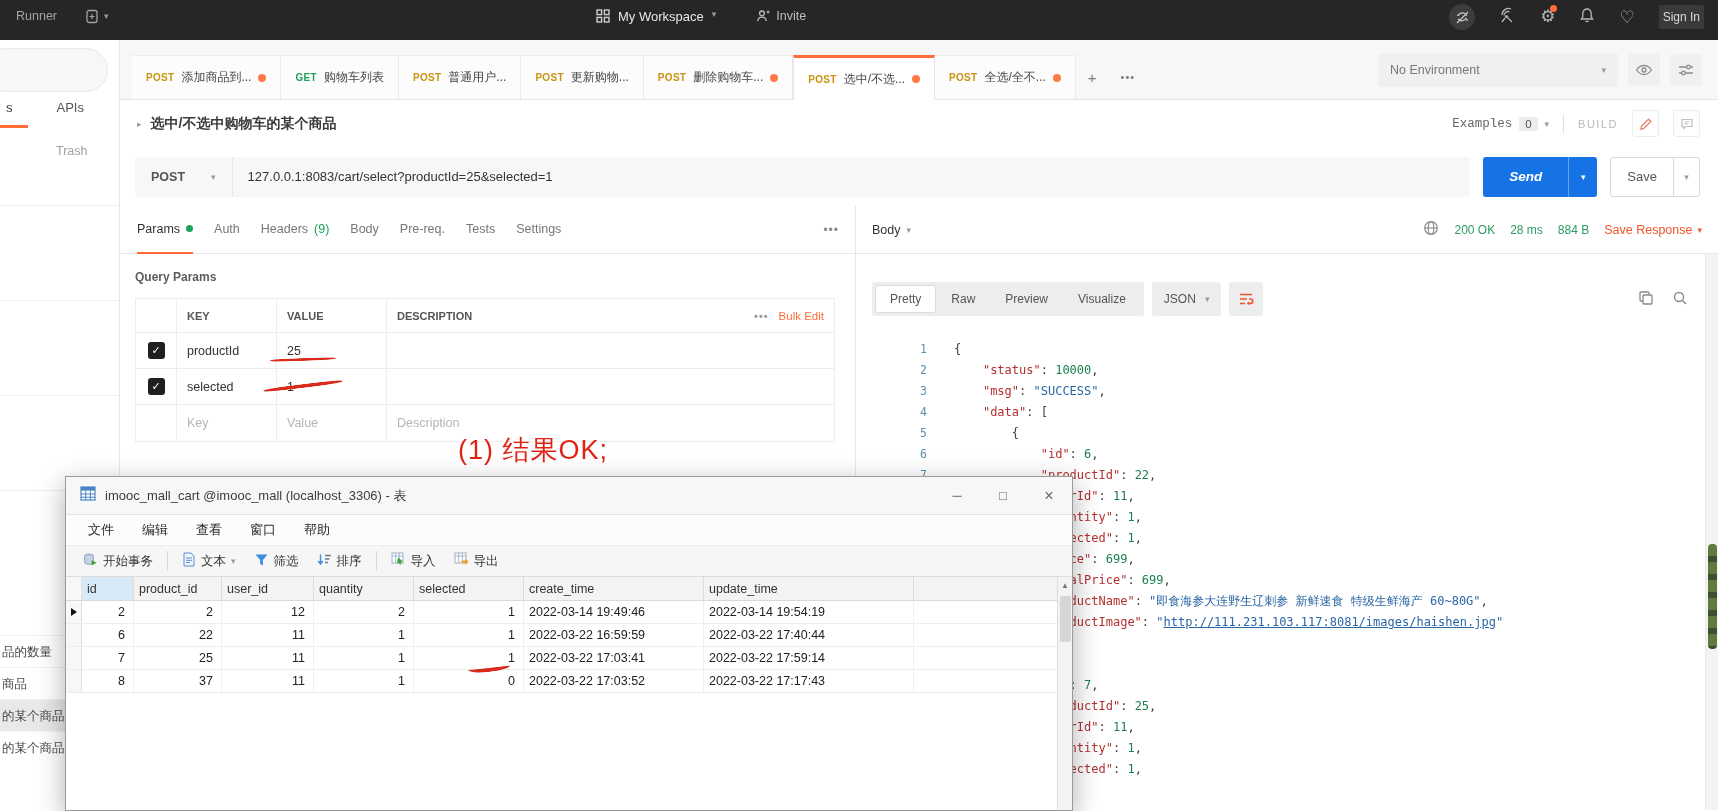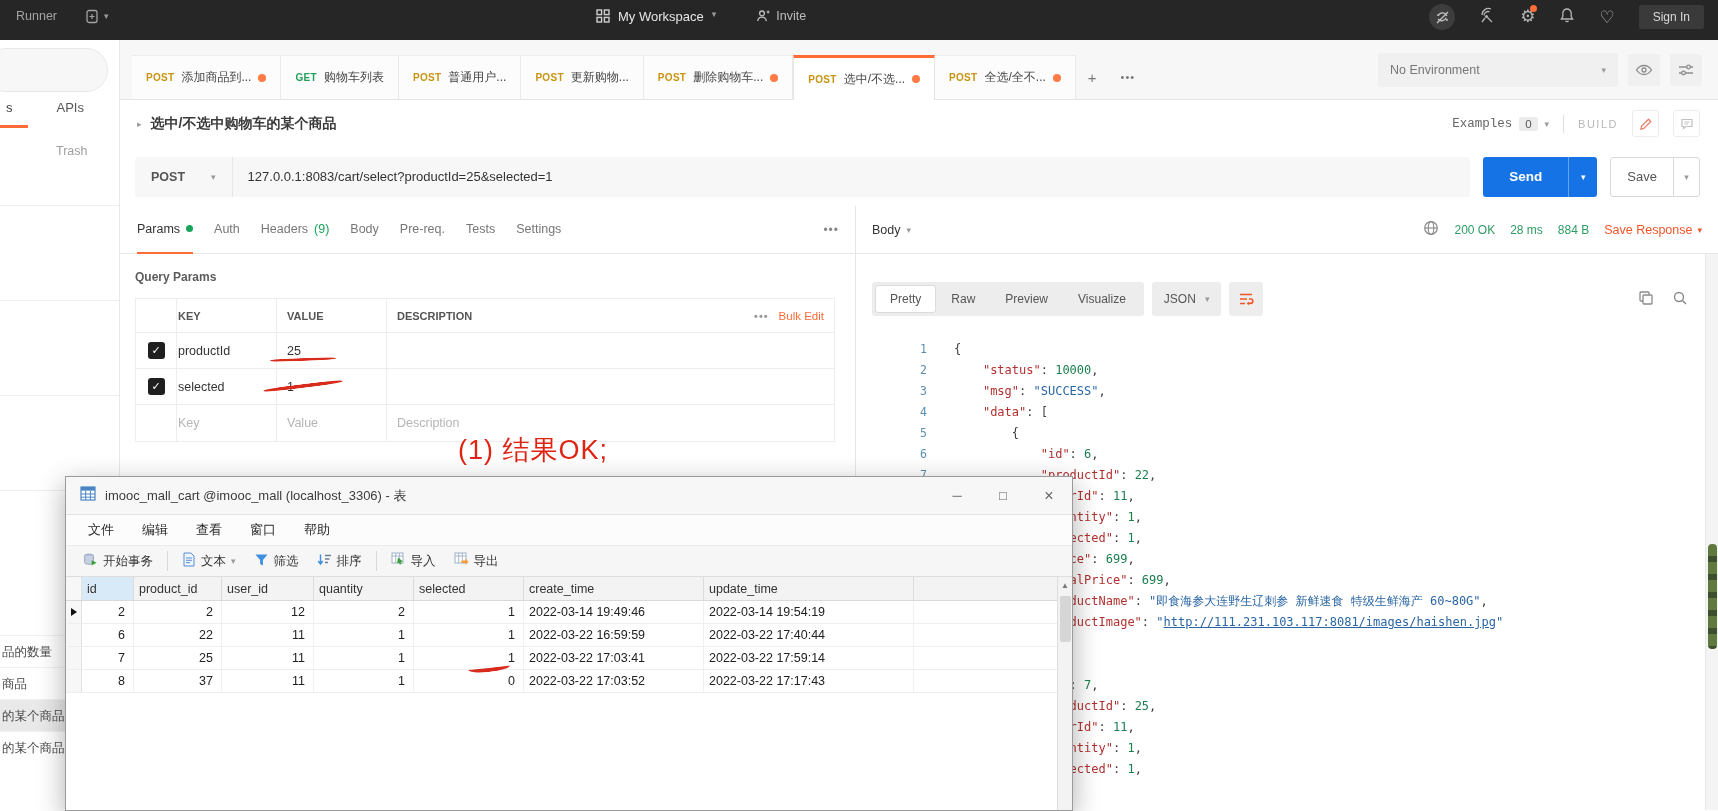--- a/index.html
+++ b/index.html
@@ -9,21 +9,21 @@
 
   
   .topbar { position:absolute; left:0; top:0; width:100%; height:40px; background:#262626; display:flex; align-items:flex-start; padding:4px 14px 0 16px; z-index:6; }
   .tb-left { display:flex; align-items:center; gap:28px; width:150px; height:24px; }
   .tb-runner { color:#a3a3a3; font-size:12.5px; }
   .tb-center { display:flex; align-items:center; gap:40px; margin-left:430px; height:24px; }
   .tb-ws { display:flex; align-items:flex-start; gap:8px; color:#e6e6e6; font-size:13px; }
   .tb-invite { display:flex; align-items:center; gap:6px; color:#bdbdbd; font-size:12.5px; }
   .tb-right { margin-left:auto; display:flex; align-items:center; gap:24px; height:26px; }
   .circle-ic { width:26px; height:26px; border-radius:50%; background:#3d3d3d; display:flex; align-items:center; justify-content:center; }
-  .signin { background:#3a3a3a; color:#d9d9d9; font-size:12px; padding:5px 14px; border-radius:2px; }
+  .signin { background:#3a3a3a; color:#d9d9d9; font-size:12px; padding:5px 4px; border-radius:2px; }
   .gear-wrap { position:relative; }
   .gear-dot { position:absolute; right:-2px; top:-3px; width:7px; height:7px; border-radius:50%; background:#ff6c37; }
   .uni-ic { color:#b5b5b5; font-size:17px; line-height:1; }
   .caret { color:#9a9a9a; font-size:9px; }
   .caret::after { content:"▾"; }
   .caret-r::after { content:"▸"; }
 
   
   .sidebar { position:absolute; left:0; top:40px; bottom:0; width:120px; background:#fff; border-right:1px solid #e8e8e8; z-index:2; }
   .sb-pill { position:absolute; left:-16px; top:8px; width:124px; height:44px; background:#f7f7f7; border:1px solid #e8e8e8; border-radius:22px; }
@@ -63,21 +63,21 @@
   .vsep { width:1px; height:18px; background:#e0e0e0; }
   .build-label { color:#b8b8b8; font-size:11px; letter-spacing:1.5px; }
   .icon-box { width:27px; height:27px; border:1px solid #ececec; border-radius:3px; display:flex; align-items:center; justify-content:center; }
 
   .url-row { height:59px; display:flex; align-items:center; padding:0 18px 0 15px; gap:13px; }
   .urlbar { flex:1; height:40px; background:#f7f7f7; border-radius:3px; display:flex; align-items:center; }
   .method-zone { display:flex; align-items:center; gap:26px; padding:0 16px; }
   .method-txt { font-size:12.5px; font-weight:bold; color:#555; }
   .url-div { width:1px; height:40px; background:#e7e7e7; }
   .url-text { font-size:13px; color:#333; padding-left:15px; }
-  .send-btn { height:40px; display:flex; border-radius:3px; overflow:hidden; }
+  .send-btn { height:40px; display:flex; border-radius:3px; overflow:hidden;font-style:italic; }
   .send-main { background:#1673e6; color:#fff; font-size:13.5px; font-weight:bold; display:flex; align-items:center; padding:0 26px; }
   .send-caret { background:#1673e6; border-left:1px solid rgba(255,255,255,.35); width:29px; display:flex; align-items:center; justify-content:center; }
   .send-caret .caret { color:#fff; }
   .save-btn { height:40px; display:flex; border:1px solid #d9d9d9; border-radius:3px; overflow:hidden; background:#fff; }
   .save-main { color:#555; font-size:13px; display:flex; align-items:center; padding:0 16px; }
   .save-caret { border-left:1px solid #d9d9d9; width:26px; display:flex; align-items:center; justify-content:center; }
 
   .nav-row { height:48px; display:flex; border-bottom:1px solid #e8e8e8; }
   .nav-left { width:735px; display:flex; align-items:center; padding-left:17px; gap:21px; }
   .nav-tab { font-size:12.5px; color:#777; height:48px; display:flex; align-items:center; gap:6px; border-bottom:2px solid transparent; }
@@ -95,21 +95,21 @@
   .panes { display:flex; height:556px; }
   .left-pane { width:735px; position:relative; }
   .right-pane { flex:1; position:relative; border-left:1px solid #e6e6e6; overflow:hidden; }
 
   .qp-label { position:absolute; top:16px; left:15px; font-size:12px; font-weight:bold; color:#5c5c5c; }
   .qp-table { position:absolute; top:44px; left:15px; width:700px; border:1px solid #ededed; font-size:12.5px; }
   .qp-row { display:flex; height:36px; border-bottom:1px solid #ededed; align-items:center; }
   .qp-row:last-child { border-bottom:none; }
   .qp-row.head { height:34px; font-size:11px; font-weight:bold; color:#555; }
   .c-check { width:40px; display:flex; justify-content:center; }
-  .c-key { width:100px; padding-left:1px; border-left:1px solid #ededed; height:100%; display:flex; align-items:center; }
+  .c-key { width:100px; padding-left:10px; border-left:1px solid #ededed; height:100%; display:flex; align-items:center; }
   .c-val { width:110px; padding-left:10px; border-left:1px solid #ededed; height:100%; display:flex; align-items:center; }
   .c-desc { flex:1; padding-left:10px; border-left:1px solid #ededed; height:100%; display:flex; align-items:center; }
   .c-act { width:104px; display:flex; align-items:center; gap:10px; justify-content:flex-end; padding-right:10px; }
   .qp-more { color:#999; font-size:11px; letter-spacing:1px; }
   .bulk-edit { color:#ff6c37; font-size:11.5px; font-weight:normal; }
   .chk { width:17px; height:17px; background:#1f1f1f; border-radius:3px; color:#fff; font-size:11px; display:flex; align-items:center; justify-content:center; }
   .chk::after { content:"✓"; }
   .ph { color:#b5b5b5; }
   .cellv { color:#333; }
 

